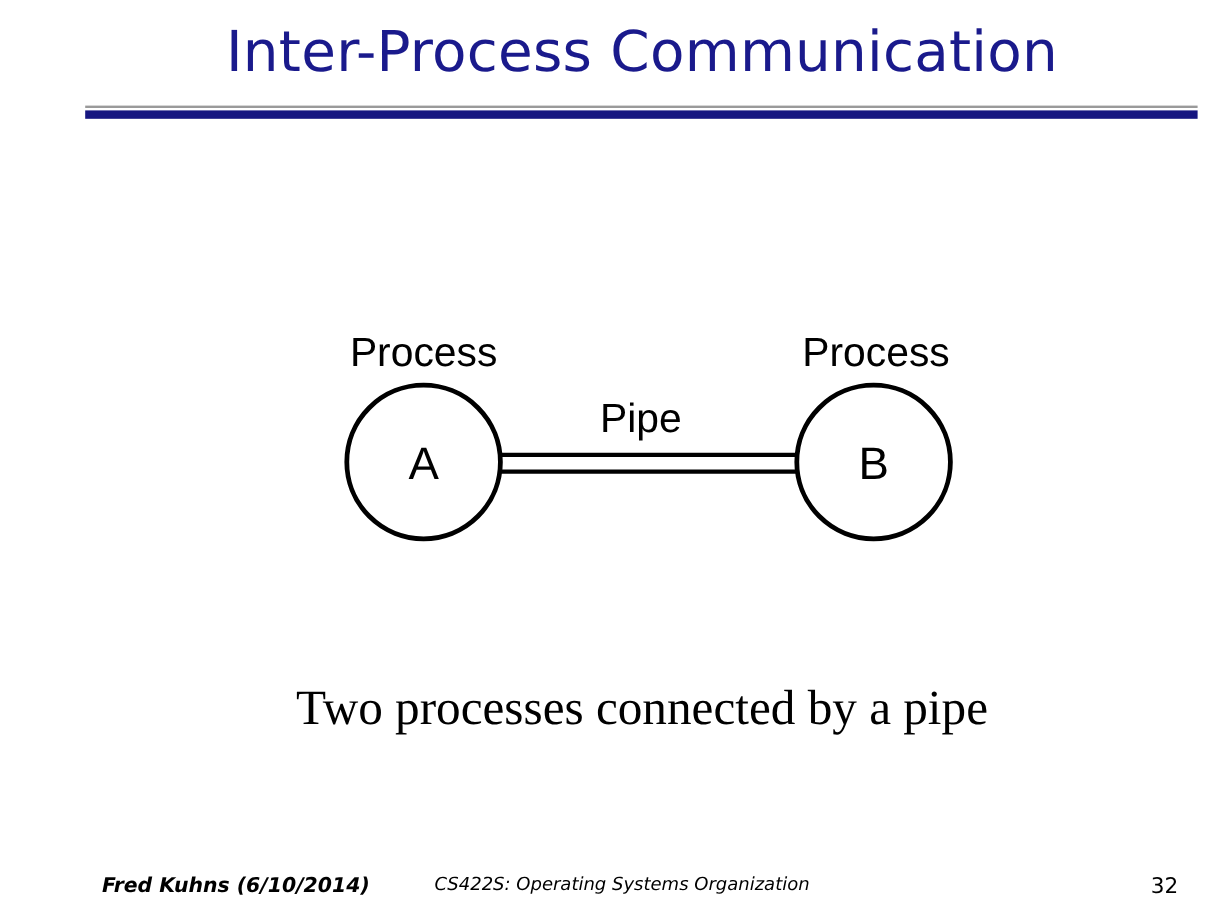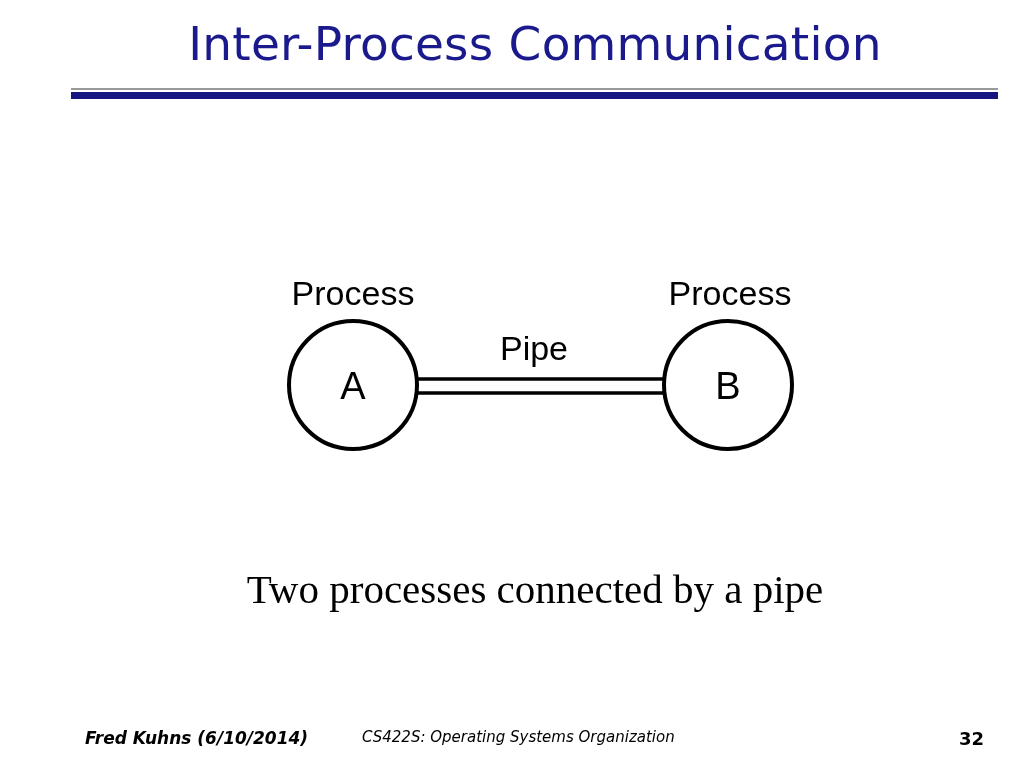--- a/index.html
+++ b/index.html
@@ -110,21 +110,21 @@
     color: #000000;
     white-space: nowrap;
   }
   .footer-pagenum {
     position: absolute;
     left: 936px;
     top: 0;
     font-family: "DejaVu Sans", sans-serif;
     font-size: 18px;
     font-style: normal;
-    font-weight: bold;
+    font-weight: normal;
     color: #000000;
     white-space: nowrap;
   }
 </style>
 </head>
 <body>
 
 <div id="slide">
 
   <div class="slide-title">Inter-Process Communication</div>

